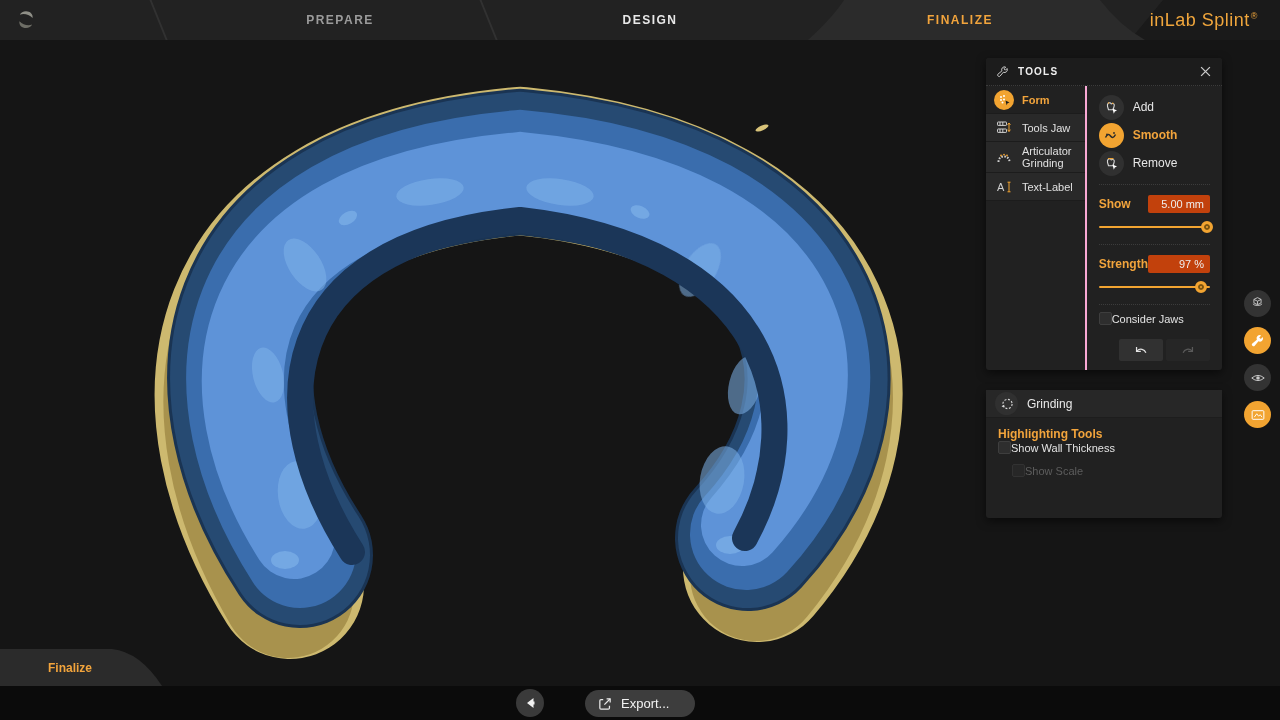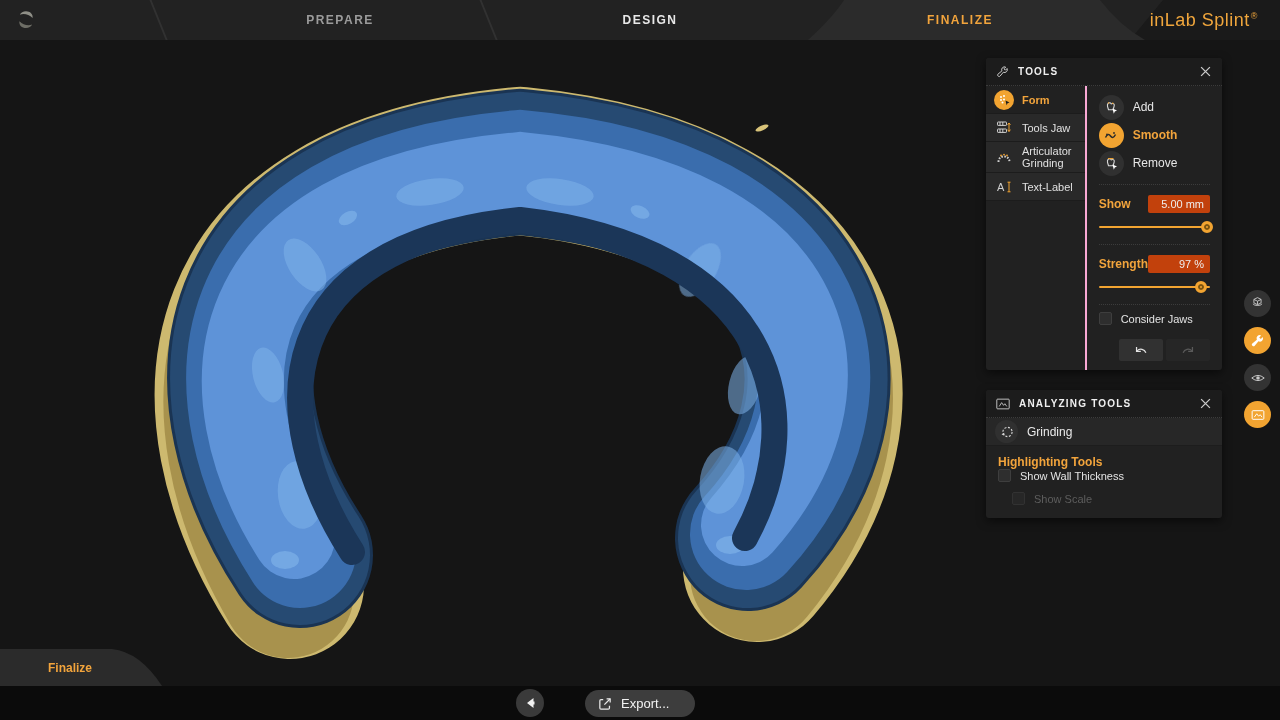--- a/index.html
+++ b/index.html
@@ -89,21 +89,21 @@
   .param-value { width:62px; height:18px; background:#c2410c; color:#eee;
                  font-size:11px; display:flex; align-items:center;
                  justify-content:flex-end; padding-right:6px; border-radius:2px; }
   .slider { position:relative; height:12px; margin:8px 0 4px 0; cursor:pointer; }
   .slider .track { position:absolute; left:0; right:0; top:5px; height:2px;
                    background:#f2a431; border-radius:1px; }
   .slider .handle { position:absolute; top:0; width:12px; height:12px;
                     border-radius:50%; background:#f2a431; border:3px solid #f2a431;
                     transform:translateX(-50%); box-shadow:inset 0 0 0 2px #7a5310; }
 
-  .check-row { display:flex; align-items:center; gap:9px; font-size:11px;
+  .check-row { display:flex; align-items:center; font-size:11px;
                color:#e3e3e3; cursor:pointer; }
   .checkbox { width:13px; height:13px; background:#2e2e2e; border:1px solid #3e3e3e;
               border-radius:2px; }
   .undo-row { display:flex; justify-content:flex-end; gap:3px; margin-top:14px; }
   .histbtn { width:44px; height:22px; border-radius:2px; display:flex;
              align-items:center; justify-content:center; cursor:pointer; }
   .histbtn.enabled  { background:#313131; }
   .histbtn.disabled { background:#262626; }
 
   .undercut-row { height:28px; background:#272727; display:flex; align-items:center;
@@ -359,32 +359,20 @@
               <path d="M14 3.2 L14 8 L9.2 8" fill="none" stroke="#5a5a5a" stroke-width="1.4"></path>
               <path d="M13.4 7.4 A6 6 0 0 0 3.5 9.5" fill="none" stroke="#5a5a5a" stroke-width="1.4"></path>
             </svg>
           </div>
         </div>
       </div>
     </div>
   </div>
 
   <div class="panel" style="top:390px; height:128px;">
-    <div class="panel-header">
-      <svg width="14" height="12" viewBox="0 0 26 22">
-        <rect x="1.5" y="2" width="23" height="18" rx="1.5" fill="none" stroke="#d8d8d8" stroke-width="1.6"></rect>
-        <path d="M6 15.5 L10.5 8.5 L14 13.5 L16.5 10.5 L20 15.5" fill="none" stroke="#d8d8d8" stroke-width="1.5"></path>
-      </svg>
-      <span class="panel-title">ANALYZING TOOLS</span>
-      <span class="closex">
-        <svg width="11" height="11" viewBox="0 0 10 10">
-          <path d="M1 1 L9 9 M9 1 L1 9" stroke="#c9c9c9" stroke-width="1.2"></path>
-        </svg>
-      </span>
-    </div>
     <div class="undercut-row">
       <span class="uc-icon">
         <svg width="14" height="14" viewBox="0 0 14 14">
           <circle cx="7.5" cy="7" r="4.6" fill="none" stroke="#d8d8d8" stroke-width="1.1" stroke-dasharray="2 1.6"></circle>
           <path d="M1.5 9.5 L4.2 7.8 L4.5 10.6 Z" fill="#d8d8d8"></path>
         </svg>
       </span>
       <span>Grinding</span>
     </div>
     <div class="hl-body">

